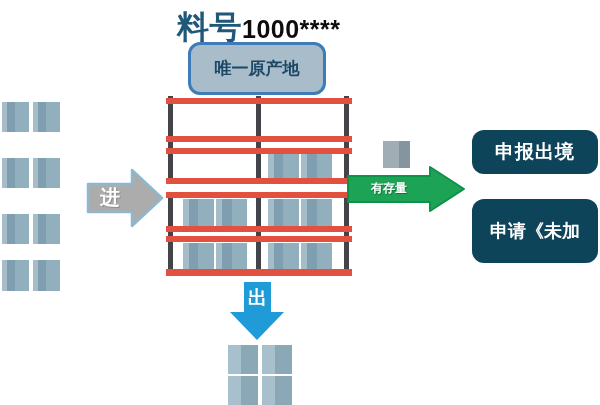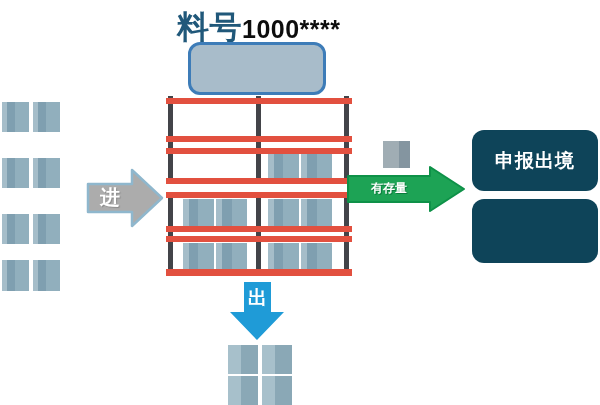--- a/index.html
+++ b/index.html
@@ -42,33 +42,34 @@
   .in-label  { left:2px; top:16px; width:44px; font-size:20px; line-height:29px;
                text-shadow:1px 1px 1px #8a8a8a; }
   .out-label { left:17px; top:5px; width:27px; font-size:19px; line-height:26px; }
   .stock-label { left:2px; top:11px; width:82px; font-size:12px; line-height:27px;
                  text-shadow:1px 1px 0 #0a7a3c; }
   
   .action-box { position:absolute; left:472px; width:126px; background:#0e4459;
                 border-radius:12px; color:#ffffff; font-weight:bold;
                 display:flex; flex-direction:column; justify-content:center;
                 align-items:center; text-align:center; box-sizing:border-box; }
-  .action-1 { top:130px; height:61px; font-size:19px; letter-spacing:1px; }
+  .action-1 { top:130px; height:44px; font-size:19px; letter-spacing:1px; }
   .action-2 { top:199px; height:64px; font-size:18px; line-height:25px; }
 </style>
 </head>
 <body>
 
 <div id="stage">
 
   <div class="title">
     <span class="t-label">料号</span><span class="t-number">1000****</span>
   </div>
 
   <div class="info-box">
+    <div>唯一原产地</div>
   </div>
 
   <div>
     <div class="box" style="left:2px;  top:102px; width:27px; height:30px;"></div>
     <div class="box" style="left:33px; top:102px; width:27px; height:30px;"></div>
     <div class="box" style="left:2px;  top:158px; width:27px; height:30px;"></div>
     <div class="box" style="left:33px; top:158px; width:27px; height:30px;"></div>
     <div class="box" style="left:2px;  top:214px; width:27px; height:30px;"></div>
     <div class="box" style="left:33px; top:214px; width:27px; height:30px;"></div>
     <div class="box" style="left:2px;  top:260px; width:27px; height:31px;"></div>
@@ -121,20 +122,21 @@
     <svg width="120" height="50" viewBox="0 0 120 50">
       <polygon points="2,12 84,12 84,3 118,25 84,47 84,38 2,38" fill="#1da355" stroke="#0e9148" stroke-width="2" stroke-linejoin="round"></polygon>
     </svg>
     <span class="arrow-label stock-label">有存量</span>
   </div>
 
   <div class="action-box action-1">
     <div>申报出境</div>
   </div>
   <div class="action-box action-2">
+    <div>申请《未加</div>
   </div>
 
   <div class="arrow-wrap" style="left:227px; top:280px; width:60px; height:62px;">
     <svg width="60" height="62" viewBox="0 0 60 62">
       <polygon points="17,2 44,2 44,32 57,32 30,60 3,32 17,32" fill="#1f9bd7"></polygon>
     </svg>
     <span class="arrow-label out-label">出</span>
   </div>
 
   <div>

